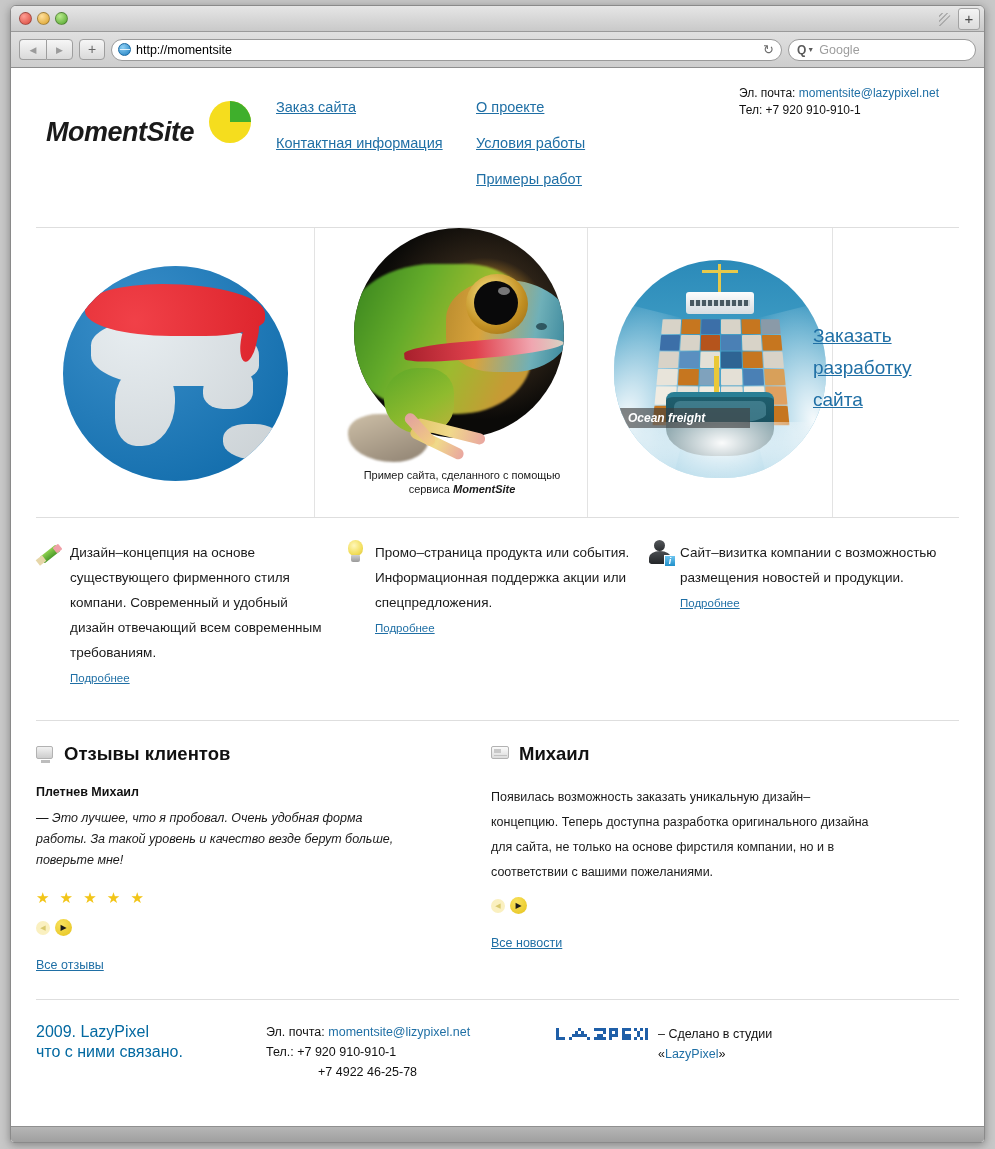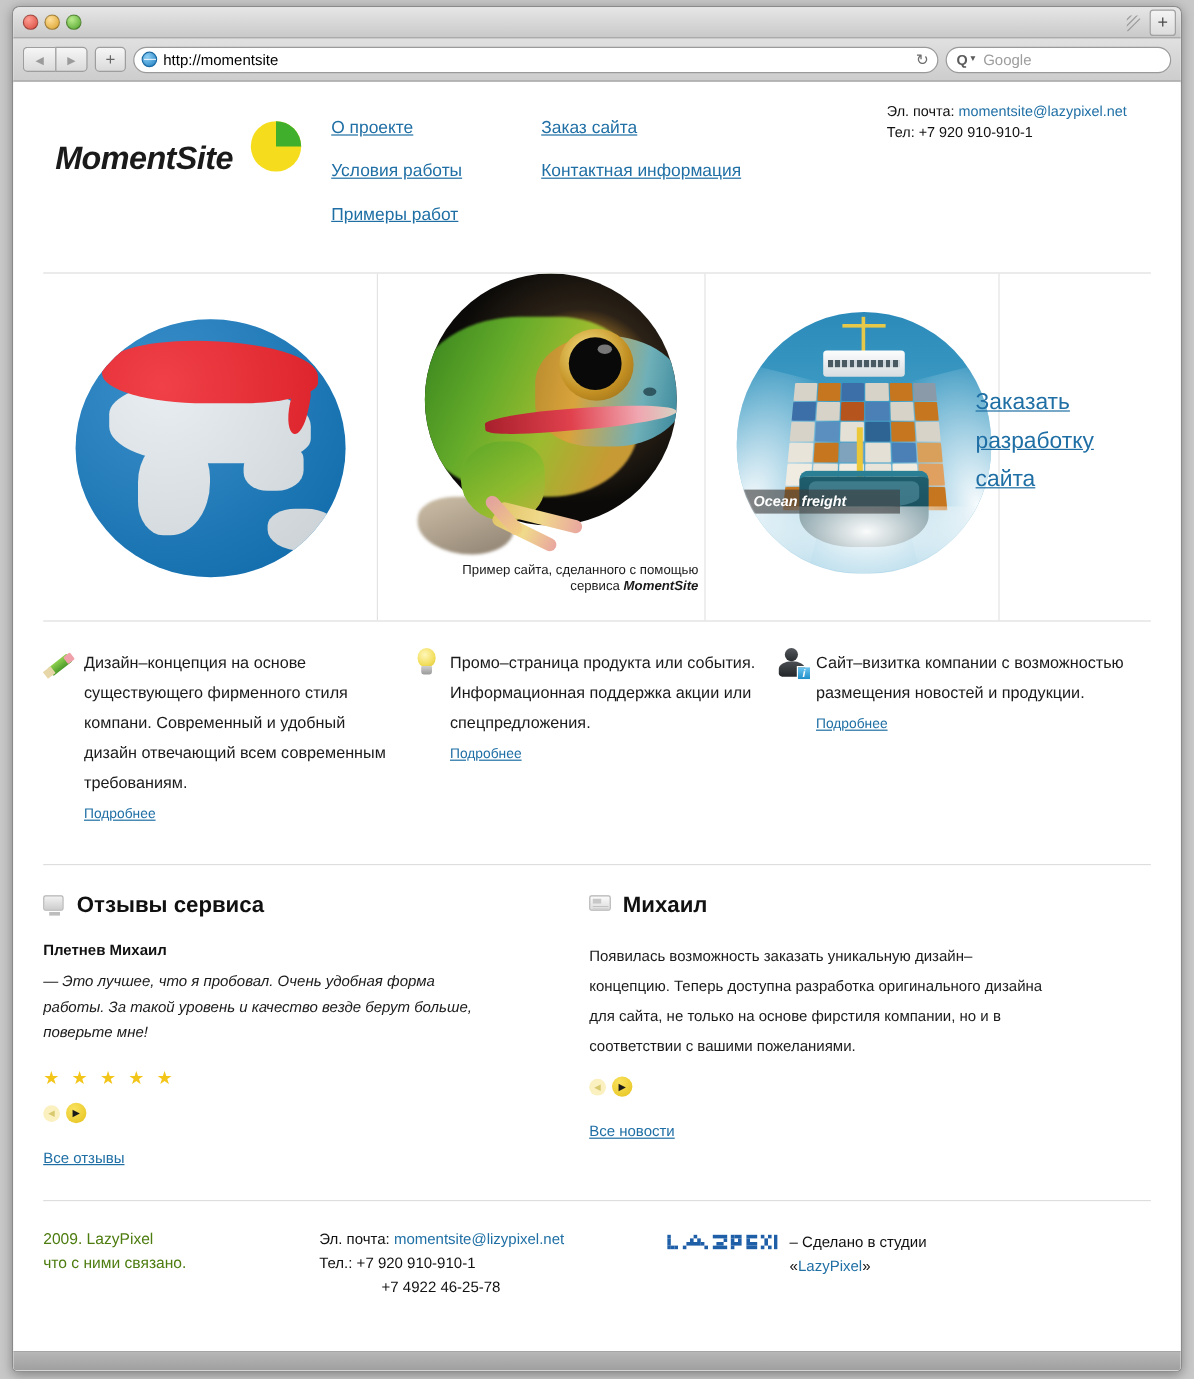--- a/index.html
+++ b/index.html
@@ -315,21 +315,21 @@
   .frog-rock {
     position: absolute; left: -6px; top: 186px;
     width: 80px; height: 48px;
     border-radius: 40% 50% 45% 60%;
     background: linear-gradient(160deg, #cdbfa7, #8f8272);
     filter: blur(1.2px);
   }
   .frog-caption {
     position: absolute; left: -12px; top: 240px;
     width: 240px;
-    text-align: right;
+    text-align: center;
     font-size: 11px; color: #1a1a1a;
     line-height: 14px;
   }
   .frog-caption b { font-style: italic; }
 
   
   .ship {
     position: absolute; left: 578px; top: 32px;
     width: 212px; height: 218px;
     border-radius: 50% 50% 48% 48%;
@@ -567,21 +567,21 @@
     width: 380px;
   }
 
   
   .footer {
     border-top: 1px solid #dedede;
     padding-top: 22px;
     display: flex;
     position: relative;
   }
-  .f-col1 { width: 230px; font-size: 13px; color: #4d7c0f; line-height: 20px; }
+  .f-col1 { width: 230px; font-size: 16px; color: #0369a1; line-height: 20px; }
   .f-col2 { width: 290px; font-size: 12.5px; color: #111; line-height: 20px; }
   .f-col2 a { color: #1f6fa5; }
   .f-phone-indent { padding-left: 52px; }
   .f-col3 { display: flex; align-items: flex-start; padding-top: 2px; }
   .lp-logo {
     width: 92px; height: 18px;
     margin-right: 10px; margin-top: 2px;
     position: relative;
   }
   .lp-logo svg { display:block; }
@@ -633,28 +633,28 @@
   </div>
 
   <div class="page">
     <div class="page-inner">
 
       <div class="site-header">
         <div class="logo-block">
           <div class="logo-word">MomentSite</div>
           <div class="logo-pie"></div>
         </div>
+        <div class="nav-col two">
+          <a>Заказ сайта</a>
+          <a>Контактная информация</a>
+        </div>
         <div class="nav-col">
           <a>О проекте</a>
           <a>Условия работы</a>
           <a>Примеры работ</a>
-        </div>
-        <div class="nav-col two">
-          <a>Заказ сайта</a>
-          <a>Контактная информация</a>
         </div>
         <div class="header-contact">
           <div>
             <span>Эл. почта:</span>
             <a>momentsite@lazypixel.net</a>
           </div>
           <div>Тел: +7 920 910-910-1</div>
         </div>
       </div>
 
@@ -794,21 +794,21 @@
           </div>
         </div>
       </div>
 
       <div class="panels">
         <div class="panel">
           <div class="panel-head">
             <div class="panel-icon">
               <div class="ic-screen"></div>
             </div>
-            <div class="panel-title">Отзывы сервиса</div>
+            <div class="panel-title">Отзывы клиентов</div>
           </div>
           <div class="review-author">Плетнев Михаил</div>
           <div class="review-text">— Это лучшее, что я пробовал. Очень удобная форма работы. За такой уровень и качество везде берут больше, поверьте мне!</div>
           <div class="stars">★ ★ ★ ★ ★</div>
           <div class="pager">
             <div class="prev">◀</div>
             <div class="next">▶</div>
           </div>
           <a class="panel-link">Все отзывы</a>
         </div>

